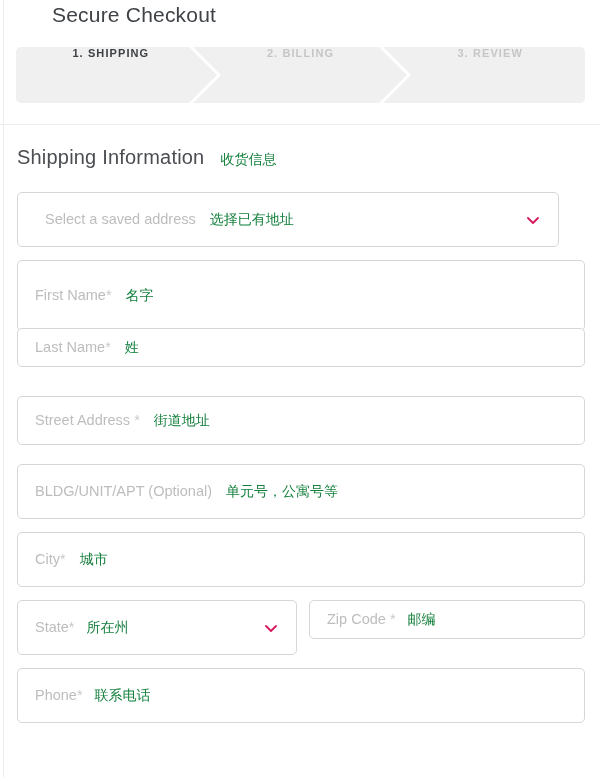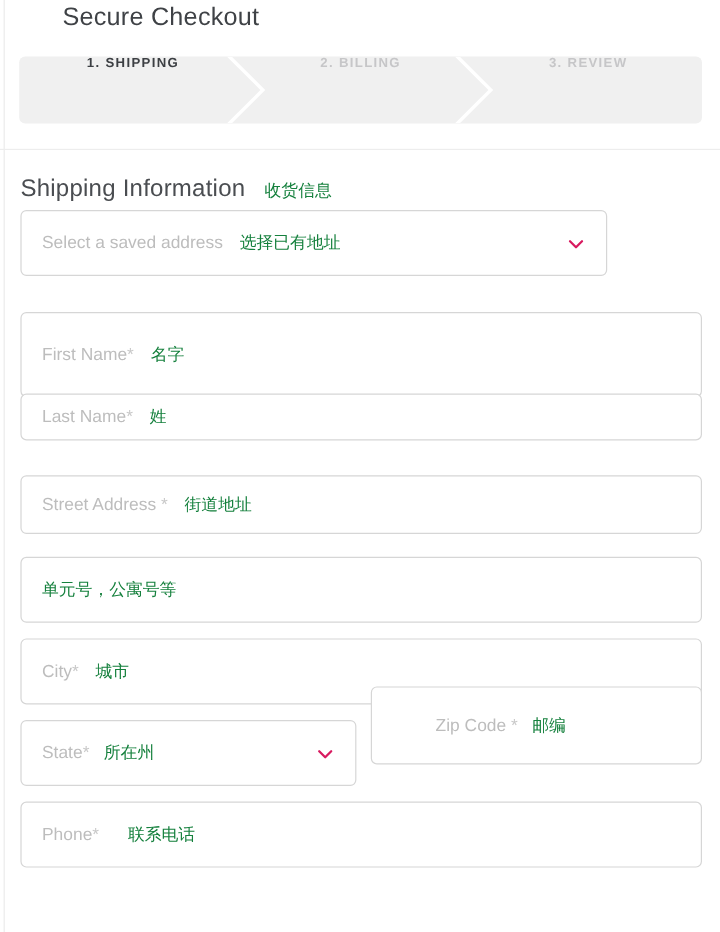--- a/index.html
+++ b/index.html
@@ -133,21 +133,21 @@
     </div>
   </div>
 
   <div class="top-divider"></div>
 
   <div class="section-head">
     <span class="section-title">Shipping Information</span>
     <span class="anno">收货信息</span>
   </div>
 
-  <div class="field" style="left:17px; top:175px; width:489px; height:55px;">
+  <div class="field" style="left:17px; top:192px; width:542px; height:55px;padding-left:10px;">
     <div class="field-inner">
       <span class="placeholder">Select a saved address</span>
       <span class="anno">选择已有地址</span>
     </div>
     <div class="drop-chev" style="right:17px; top:50%; margin-top:-8px;">
       <svg width="16" height="16" viewBox="0 0 16 16">
         <path d="M3 6 L8 11 L13 6" fill="none" stroke="#d81b60" stroke-width="1.9" stroke-linecap="round" stroke-linejoin="round"></path>
       </svg>
     </div>
   </div>
@@ -174,20 +174,23 @@
     <div class="field-inner">
       <span class="placeholder">
         <span>Street Address</span> <span class="req">*</span>
       </span>
       <span class="anno">街道地址</span>
     </div>
   </div>
 
   <div class="field" style="left:17px; top:464px; width:568px; height:55px;">
     <div class="field-inner">
+      <span class="placeholder">
+        <span>BLDG/UNIT/APT (Optional)</span>
+      </span>
       <span class="anno">单元号，公寓号等</span>
     </div>
   </div>
 
   <div class="field" style="left:17px; top:532px; width:568px; height:55px;">
     <div class="field-inner">
       <span class="placeholder">
         <span>City</span><span class="req">*</span>
       </span>
       <span class="anno">城市</span>
@@ -201,31 +204,31 @@
       </span>
       <span class="anno">所在州</span>
     </div>
     <div class="drop-chev" style="right:17px; top:50%; margin-top:-8px;">
       <svg width="16" height="16" viewBox="0 0 16 16">
         <path d="M3 6 L8 11 L13 6" fill="none" stroke="#d81b60" stroke-width="1.9" stroke-linecap="round" stroke-linejoin="round"></path>
       </svg>
     </div>
   </div>
 
-  <div class="field" style="left:309px; top:572px; width:276px; height:65px;padding-left:36px;">
+  <div class="field" style="left:309px; top:600px; width:276px; height:39px;">
     <div class="field-inner" style="gap:12px;">
       <span class="placeholder">
         <span>Zip Code</span> <span class="req">*</span>
       </span>
       <span class="anno">邮编</span>
     </div>
   </div>
 
   <div class="field" style="left:17px; top:668px; width:568px; height:55px;">
-    <div class="field-inner" style="gap:24px;">
+    <div class="field-inner" style="gap:12px;">
       <span class="placeholder">
         <span>Phone</span><span class="req">*</span>
       </span>
       <span class="anno">联系电话</span>
     </div>
   </div>
 
 
 </div>
 

